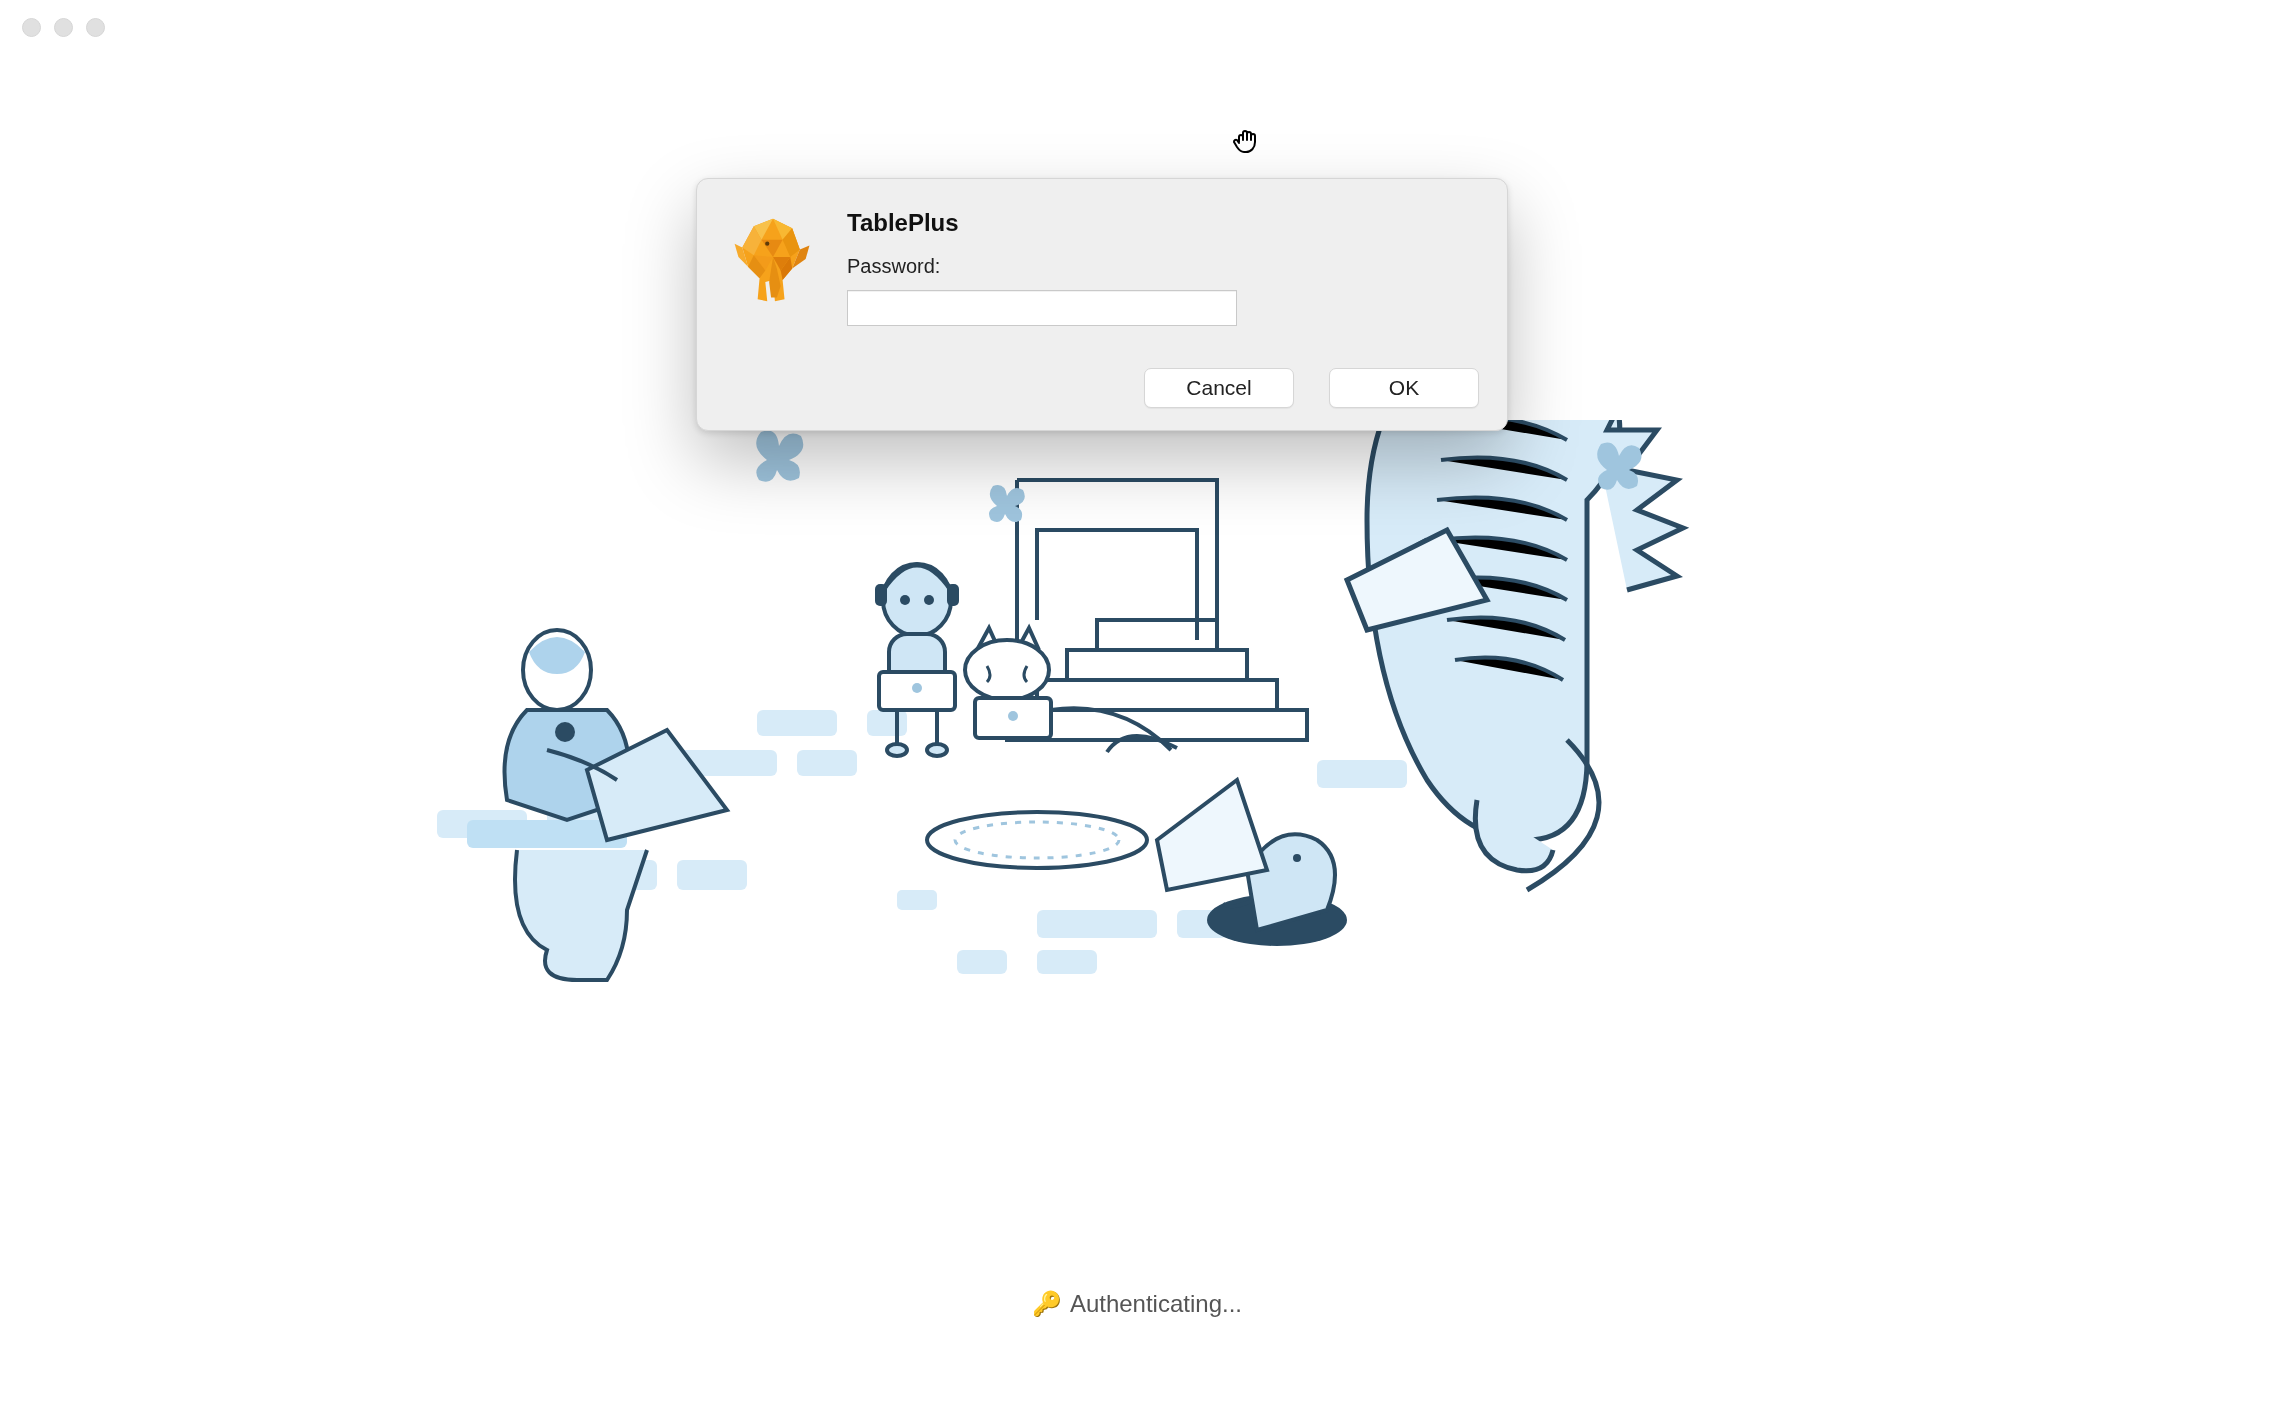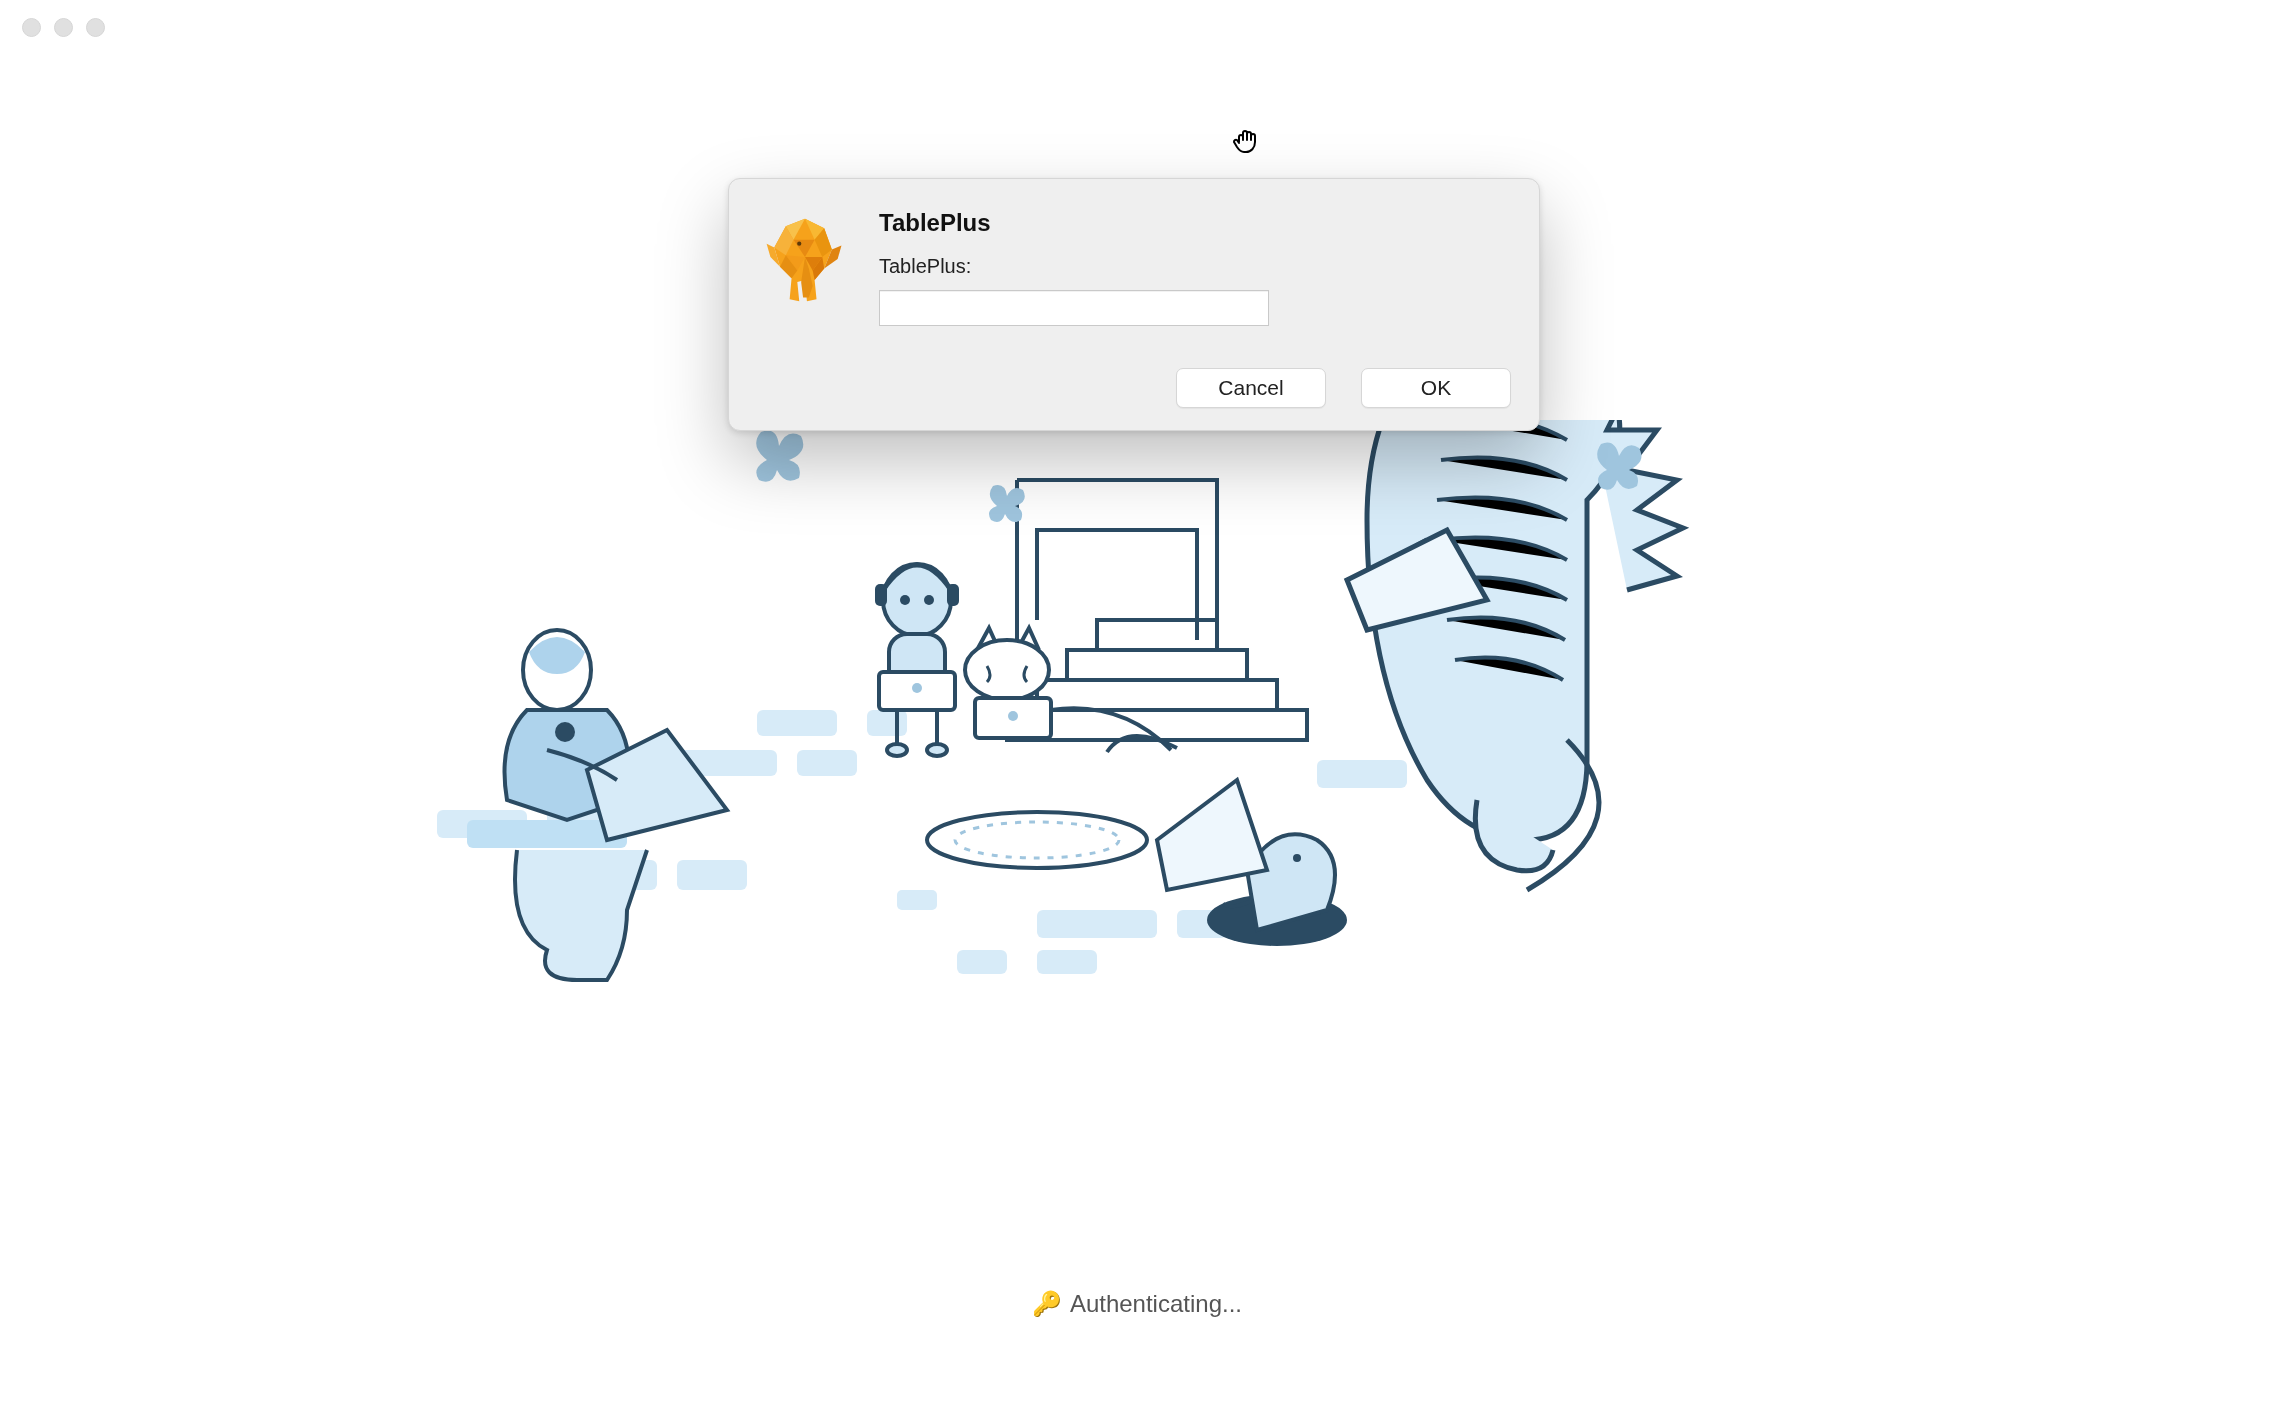--- a/index.html
+++ b/index.html
@@ -66,21 +66,21 @@
       font-size: 24px;
     }
     .key-icon {
       font-size: 24px;
     }
 
     
     .modal {
       position: absolute;
       top: 178px;
-      left: 728px;
+      left: 696px;
       width: 812px;
       background: #efefef;
       border: 1px solid #d6d6d6;
       border-radius: 12px;
       box-shadow: 0 30px 70px rgba(0,0,0,0.25), 0 2px 6px rgba(0,0,0,0.12);
       padding: 26px 28px 22px 28px;
     }
 
     .modal-body {
       display: flex;
@@ -315,21 +315,21 @@
 
           <polygon points="18,38 10,34 14,48 24,58" fill="#F6AA2C"></polygon>
           <polygon points="78,40 88,36 84,50 70,60" fill="#E08410"></polygon>
 
           <circle cx="44" cy="34" r="2.2" fill="#5b3a0a"></circle>
         </g>
       </svg>
     </div>
     <div class="modal-content">
       <div class="modal-title">TablePlus</div>
-      <div class="modal-label">TablePlus:</div>
+      <div class="modal-label">Password:</div>
       <input type="password" class="password-input" value="" style="">
     </div>
   </div>
   <div class="modal-actions">
     <button class="btn">Cancel</button>
     <button class="btn">OK</button>
   </div>
 </div>
 
 </body></html>

